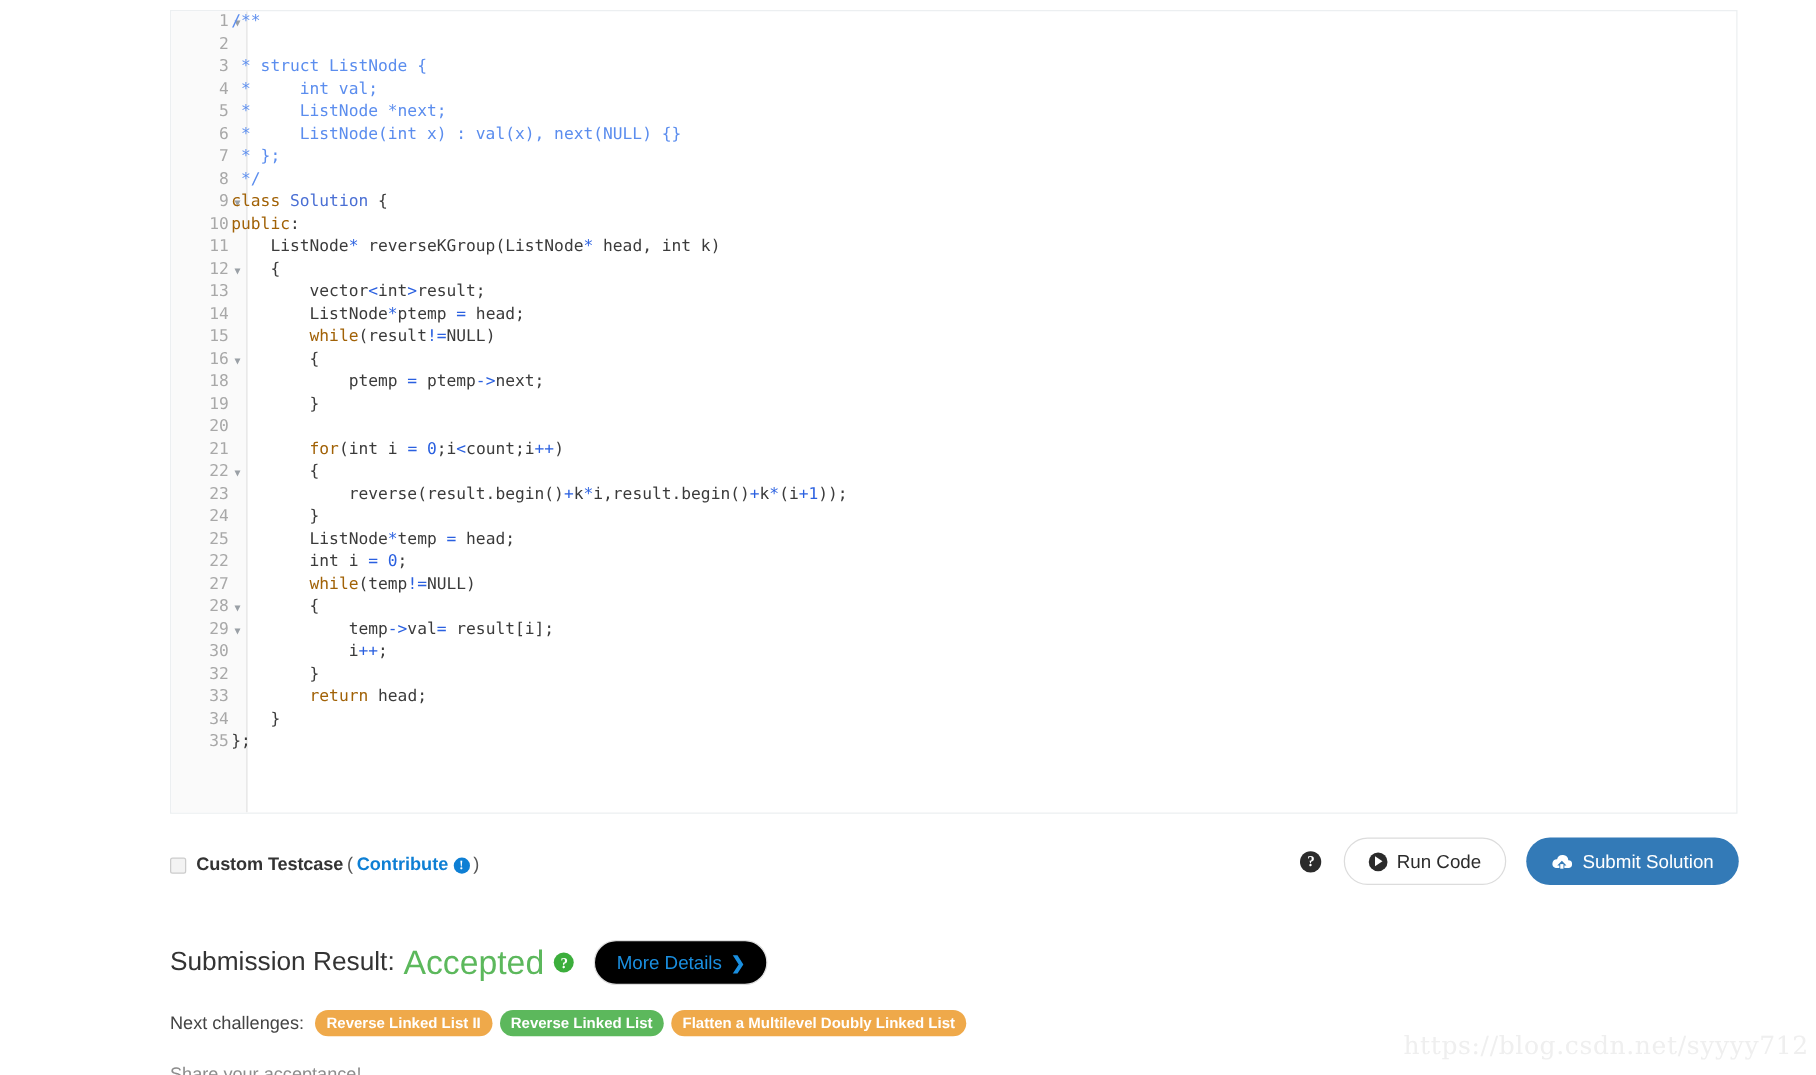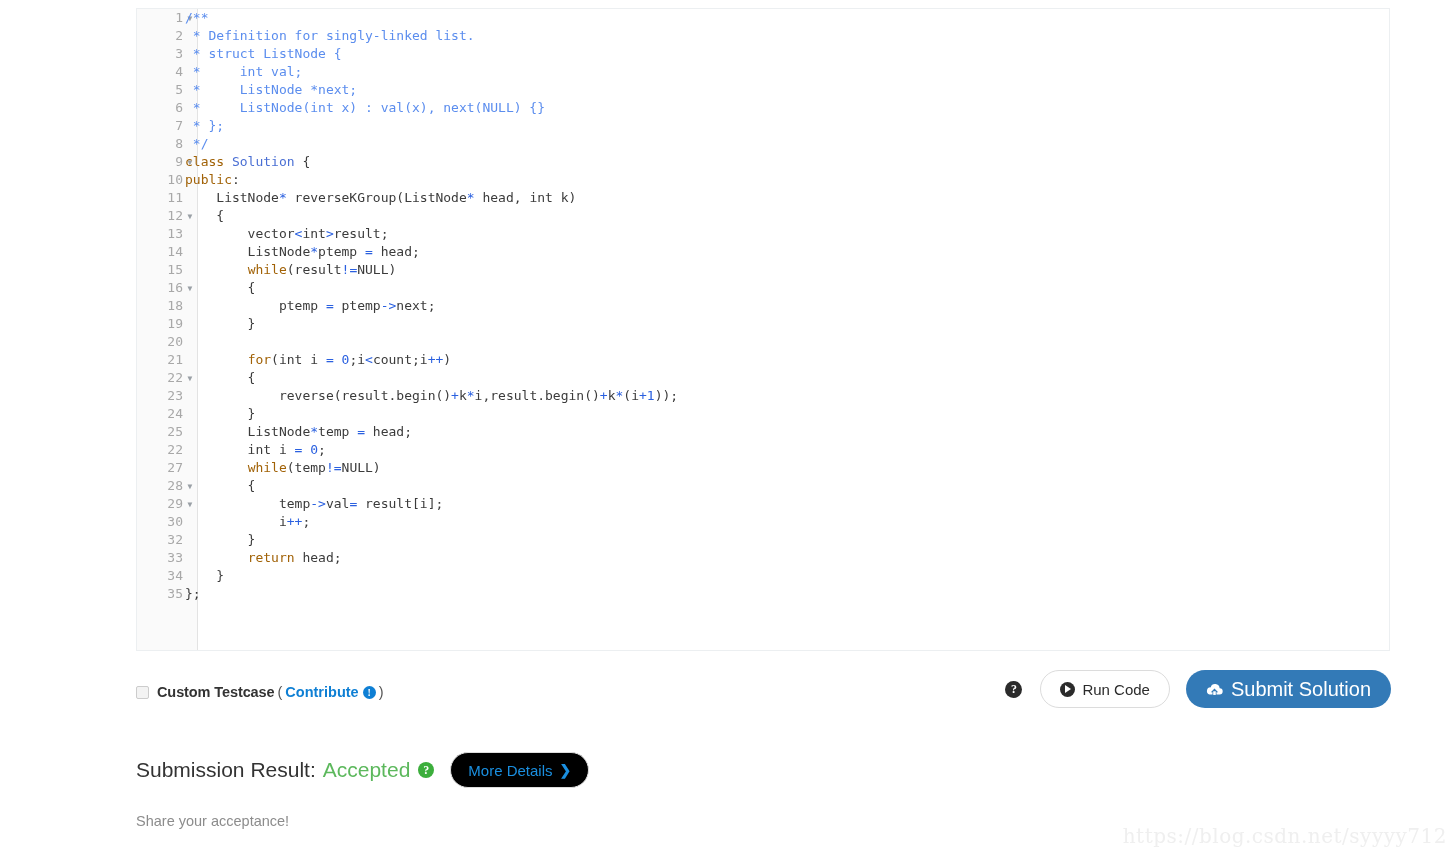--- a/index.html
+++ b/index.html
@@ -208,21 +208,21 @@
     border-bottom: 4px solid transparent;
   }
   #submit-btn {
     display: flex;
     align-items: center;
     height: 38px;
     padding: 0 20px;
     border-radius: 20px;
     background: #337ab7;
     color: #ffffff;
-    font-size: 20px;
+    font-size: 15px;
     cursor: pointer;
     border: none;
     box-sizing: border-box;
   }
   .cloud-ico {
     width: 17px;
     height: 13px;
     margin-right: 8px;
     flex: none;
   }
@@ -238,21 +238,21 @@
     display: flex;
     align-items: center;
     height: 40px;
   }
   #result-title {
     font-size: 21px;
     color: #333333;
     font-weight: normal;
   }
   #result-status {
-    font-size: 21px;
+    font-size: 27px;
     color: #5cb85c;
     margin-left: 7px;
   }
   #result-help {
     width: 16px;
     height: 16px;
     border-radius: 50%;
     background: #3cae3c;
     color: #ffffff;
     font-size: 12px;
@@ -321,21 +321,21 @@
   }
 </style>
 </head>
 <body>
 
 <div id="editor-panel">
   <div id="editor-scroll">
     <div class="gutter-bar"></div>
     <div id="code-lines">
         <div class="code-row"><div class="row-bg"></div><div class="gutter">1</div><div class="fold">▼</div><div class="code-text"><span class="tok-cmt">/**</span></div></div>
-        <div class="code-row"><div class="row-bg"></div><div class="gutter">2</div><div class="code-text"><span class="tok-cmt"> * Definition for singly-linked list.</span></div></div>
+        <div class="code-row"><div class="row-bg"></div><div class="gutter">2</div></div>
         <div class="code-row"><div class="row-bg"></div><div class="gutter">3</div><div class="code-text"><span class="tok-cmt"> * struct ListNode {</span></div></div>
         <div class="code-row"><div class="row-bg"></div><div class="gutter">4</div><div class="code-text"><span class="tok-cmt"> *     int val;</span></div></div>
         <div class="code-row"><div class="row-bg"></div><div class="gutter">5</div><div class="code-text"><span class="tok-cmt"> *     ListNode *next;</span></div></div>
         <div class="code-row"><div class="row-bg"></div><div class="gutter">6</div><div class="code-text"><span class="tok-cmt"> *     ListNode(int x) : val(x), next(NULL) {}</span></div></div>
         <div class="code-row"><div class="row-bg"></div><div class="gutter">7</div><div class="code-text"><span class="tok-cmt"> * };</span></div></div>
         <div class="code-row"><div class="row-bg"></div><div class="gutter">8</div><div class="code-text"><span class="tok-cmt"> */</span></div></div>
         <div class="code-row"><div class="row-bg"></div><div class="gutter">9</div><div class="fold">▼</div><div class="code-text"><span class="tok-kw">class</span><span class="tok-pln"> </span><span class="tok-cls">Solution</span><span class="tok-pln"> {</span></div></div>
         <div class="code-row"><div class="row-bg"></div><div class="gutter">10</div><div class="code-text"><span class="tok-kw">public</span><span class="tok-pln">:</span></div></div>
         <div class="code-row"><div class="row-bg"></div><div class="gutter">11</div><div class="code-text"><span class="tok-pln">    ListNode</span><span class="tok-op">*</span><span class="tok-pln"> reverseKGroup(ListNode</span><span class="tok-op">*</span><span class="tok-pln"> head, int k)</span></div></div>
         <div class="code-row"><div class="row-bg"></div><div class="gutter">12</div><div class="fold">▼</div><div class="code-text"><span class="tok-pln">    {</span></div></div>
@@ -398,17 +398,21 @@
   <div id="result-line">
     <span id="result-title">Submission Result:</span>
     <span id="result-status">Accepted</span>
     <span id="result-help">?</span>
     <div id="more-details-btn">
       <span>More Details</span>
       <span class="chev">❯</span>
     </div>
   </div>
 
+  <div id="next-challenges">
+    <span id="next-label">Next challenges:</span>
+    <span id="challenge-badges"><span class="badge badge-orange">Reverse Linked List II</span><span class="badge badge-green">Reverse Linked List</span><span class="badge badge-orange">Flatten a Multilevel Doubly Linked List</span></span>
+  </div>
 
   <div id="share-text">Share your acceptance!</div>
 </div>
 
 <div id="watermark">https://blog.csdn.net/syyyy712</div>
 
 </body></html>

